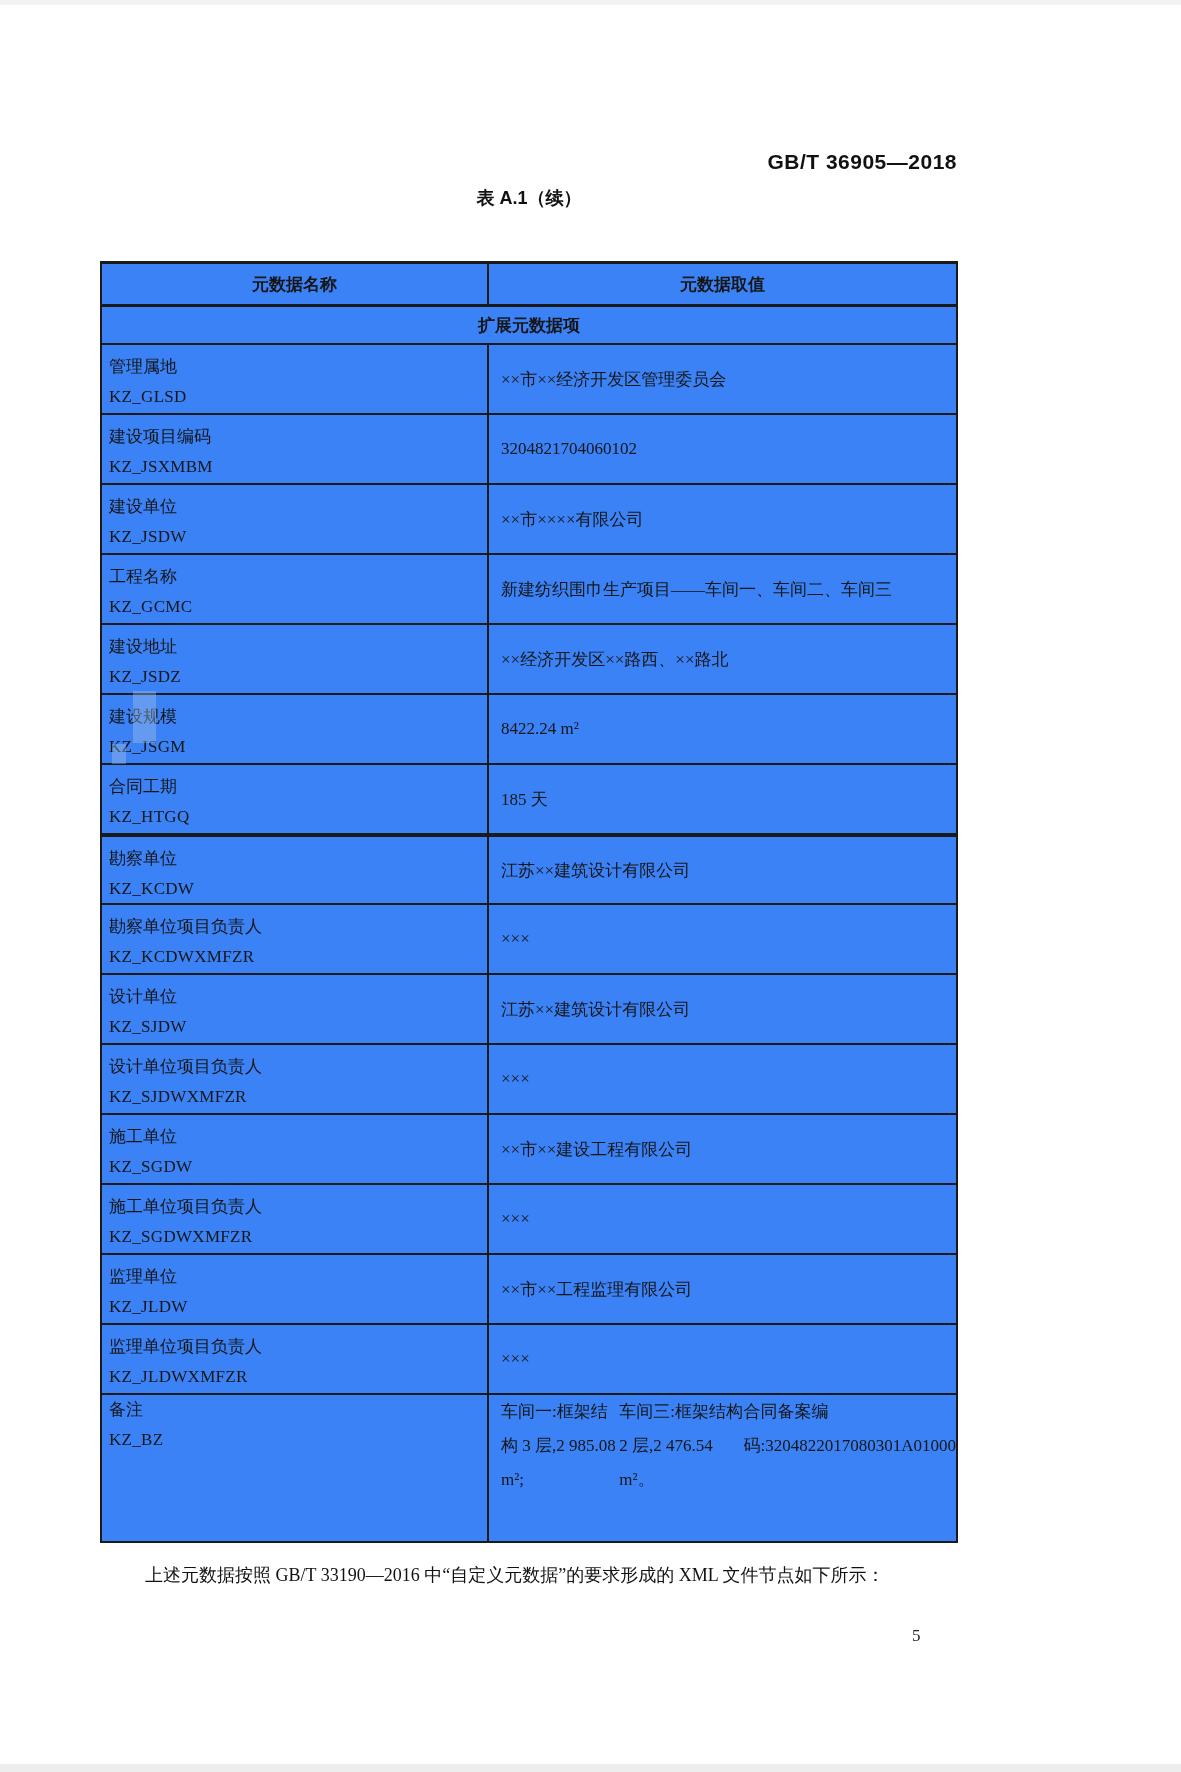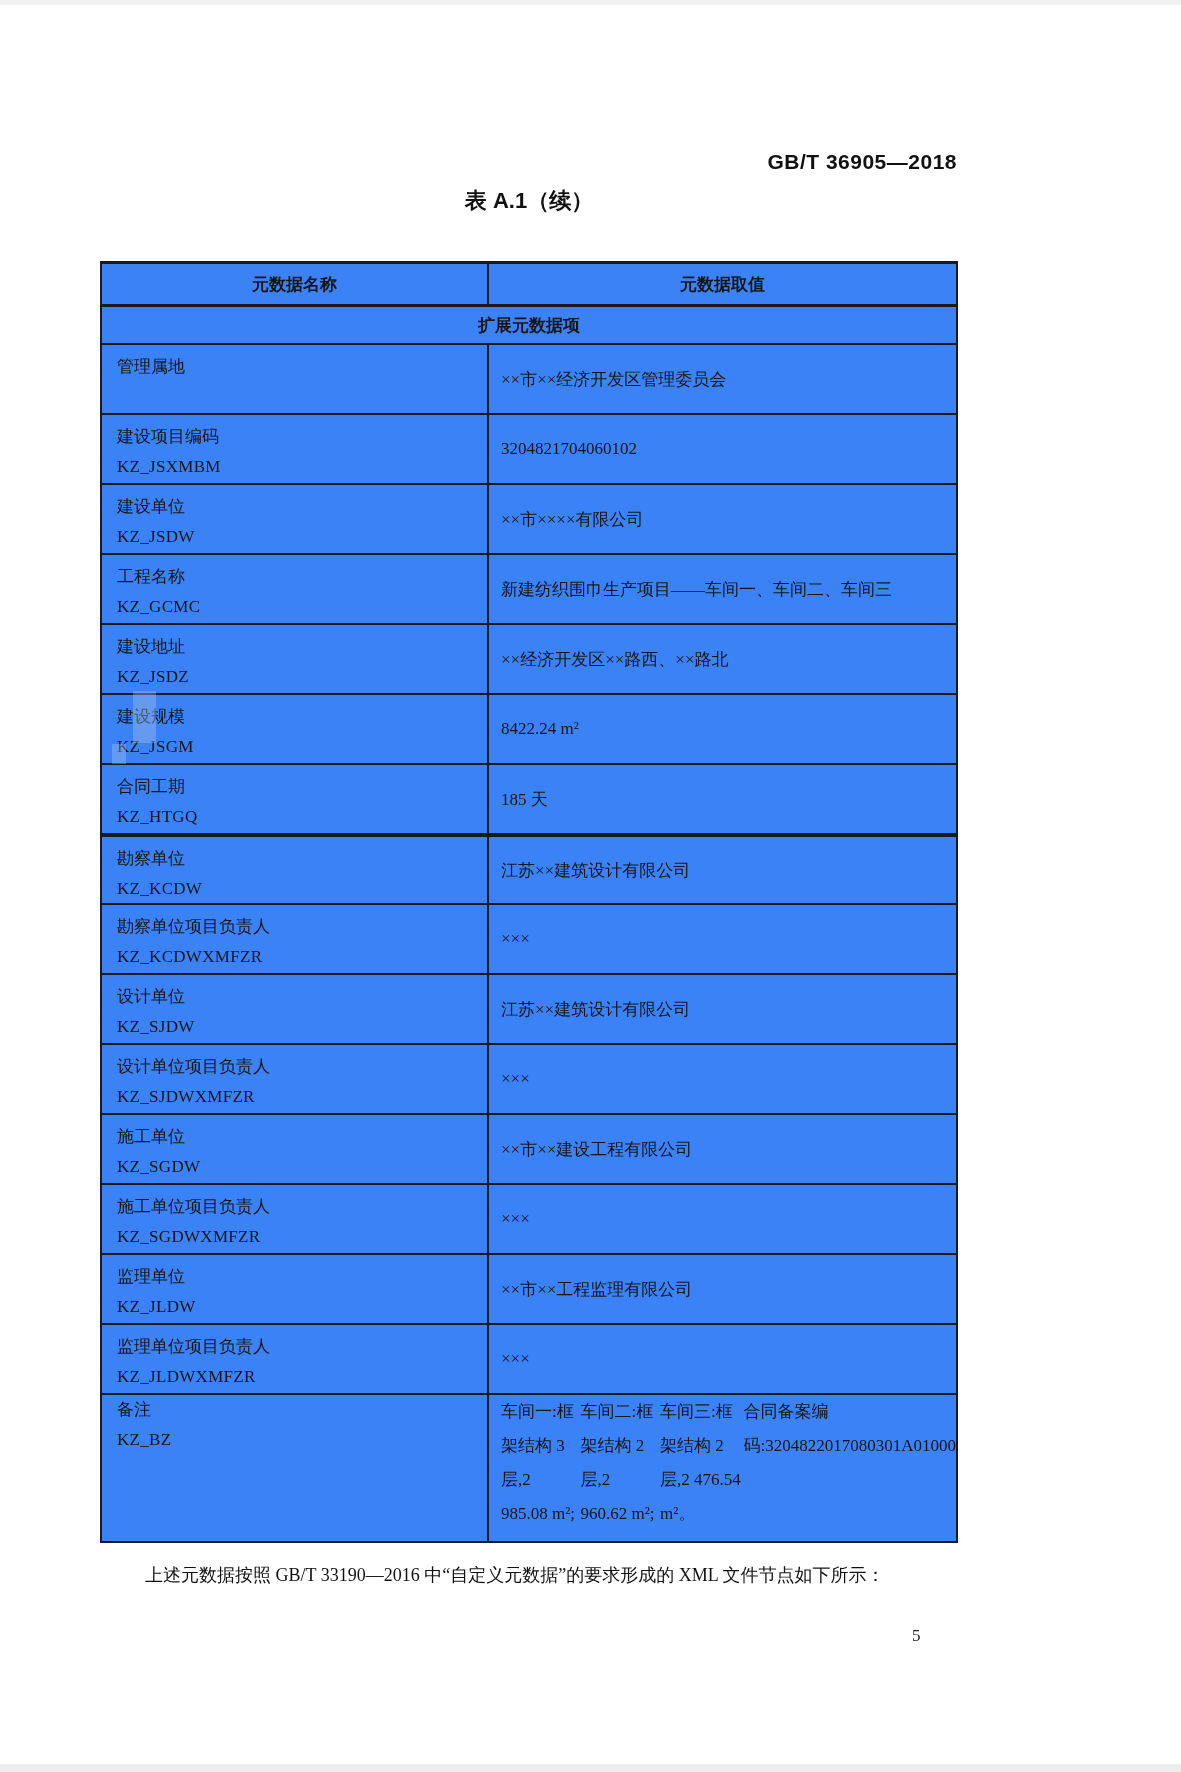--- a/index.html
+++ b/index.html
@@ -18,21 +18,21 @@
     position:absolute;top:121px;right:224px;
     font-family:"Liberation Sans", sans-serif;
     font-weight:bold;font-size:21px;letter-spacing:0.5px;
     color:#111;
     margin-top:29px;
   }
   .table-title{
     position:absolute;top:186px;left:100px;width:858px;
     text-align:center;
     font-family:"Liberation Sans", sans-serif;
-    font-weight:bold;font-size:22px;color:#111;
+    font-weight:bold;font-size:18px;color:#111;
   }
 
   .meta-table{
     position:absolute;left:100px;top:261px;width:858px;
     border:2px solid #1a1a1a;border-top-width:3px;
     box-sizing:border-box;
     background:#3b82f6;
   }
   .row{display:flex;border-top:2px solid #1a1a1a;box-sizing:border-box;}
   .row:first-child{border-top:none;}
@@ -47,21 +47,21 @@
   }
 
   .section-row{
     height:36px;border-top:3px solid #1a1a1a;
     display:flex;align-items:center;justify-content:center;
     font-weight:bold;font-size:17px;
   }
 
   .data-row{height:70px;}
   .data-row.page-join{border-top-width:4px;}
-  .name-cell{padding:7px 10px 0 15px;line-height:30px;font-size:17px;}
+  .name-cell{padding:7px 10px 0 7px;line-height:30px;font-size:17px;}
   .mname{white-space:nowrap;}
   .mcode{font-family:"Liberation Serif", serif;letter-spacing:0.3px;}
   .value-cell{
     display:flex;align-items:center;
     padding-left:12px;font-size:17px;
   }
   .remark-row{height:148px;}
   .remark-row .name-cell{
     display:flex;flex-direction:column;padding-top:0;
   }
@@ -101,20 +101,21 @@
     <div class="row thead">
       <div class="cell name-col">元数据名称</div>
       <div class="cell value-col">元数据取值</div>
     </div>
 
     <div class="section-row">扩展元数据项</div>
 
     <div class="row data-row">
       <div class="cell name-col name-cell">
         <div class="mname">管理属地</div>
+        <div class="mcode">KZ_GLSD</div>
       </div>
       <div class="cell value-col value-cell">××市××经济开发区管理委员会</div>
     </div>
 
     <div class="row data-row">
       <div class="cell name-col name-cell">
         <div class="mname">建设项目编码</div>
         <div class="mcode">KZ_JSXMBM</div>
       </div>
       <div class="cell value-col value-cell">3204821704060102</div>
@@ -224,21 +225,20 @@
       <div class="cell value-col value-cell">×××</div>
     </div>
 
     <div class="row data-row remark-row">
       <div class="cell name-col name-cell">
         <div class="mname">备注</div>
         <div class="mcode">KZ_BZ</div>
       </div>
       <div class="cell value-col value-cell value-lines">
         <div>车间一:框架结构 3 层,2 985.08 m²;</div>
-        <div>车间二:框架结构 2 层,2 960.62 m²;</div>
         <div>车间三:框架结构 2 层,2 476.54 m²。</div>
         <div>合同备案编码:3204822017080301A01000</div>
       </div>
     </div>
   </div>
 
   <div class="artifact a1"></div>
   <div class="artifact a2"></div>
 
   <p class="footer-para">上述元数据按照 GB/T 33190—2016 中“自定义元数据”的要求形成的 XML 文件节点如下所示：</p>

